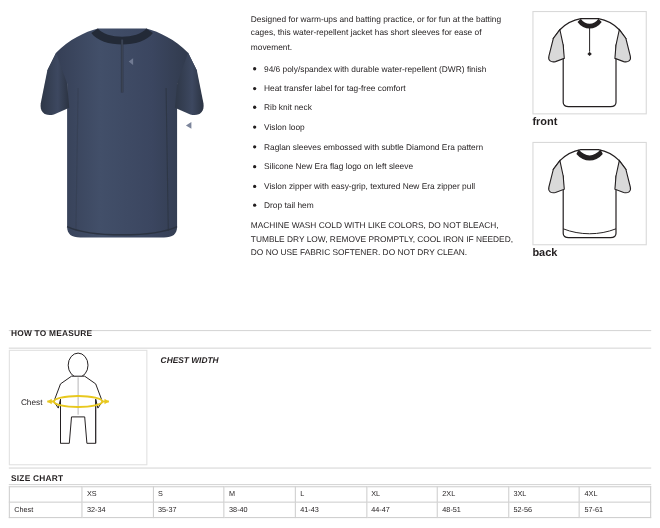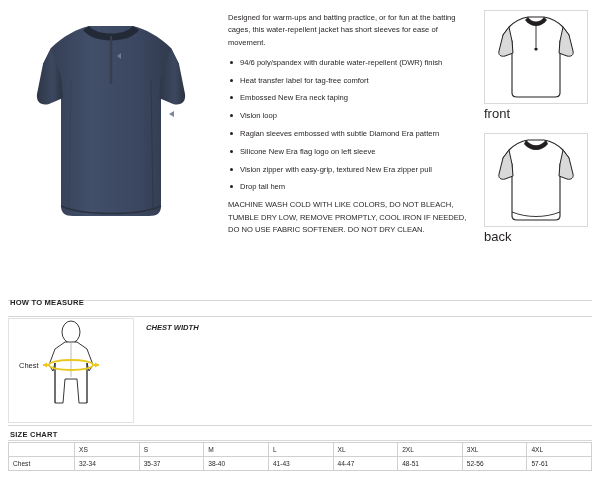--- a/index.html
+++ b/index.html
@@ -71,23 +71,24 @@
   }
   .tech-box {
     width: 104px;
     height: 94px;
     border: 1px solid #d9d9d9;
     position: relative;
     background: #fff;
     margin-bottom: 2px;
   }
   .tech-label {
-    font-size: 13px;
+    font-size: 10px;
     color: #231f20;
     margin: 0 0 12px 0;
+    font-weight: bold;
   }
 
   
   .rule {
     position: absolute;
     left: 8px; right: 8px;
     height: 1px;
     background: #d7d7d7;
   }
   .section-title {
@@ -196,21 +197,21 @@
           <path d="M158 104 l5 -3 0 6 z" fill="#6e7890" opacity="0.9"></path>
         </svg>
       </div>
     </div>
 
     <div class="desc-col">
       <p class="desc-intro">Designed for warm-ups and batting practice, or for fun at the batting cages, this water-repellent jacket has short sleeves for ease of movement.</p>
       <ul class="bullets">
         <li>94/6 poly/spandex with durable water-repellent (DWR) finish</li>
         <li>Heat transfer label for tag-free comfort</li>
-        <li>Embossed New Era neck taping</li>
+        <li>Rib knit neck</li>
         <li>Vislon loop</li>
         <li>Raglan sleeves embossed with subtle Diamond Era pattern</li>
         <li>Silicone New Era flag logo on left sleeve</li>
         <li>Vislon zipper with easy-grip, textured New Era zipper pull</li>
         <li>Drop tail hem</li>
       </ul>
       <p class="care-body">MACHINE WASH COLD WITH LIKE COLORS, DO NOT BLEACH, TUMBLE DRY LOW, REMOVE PROMPTLY, COOL IRON IF NEEDED, DO NO USE FABRIC SOFTENER. DO NOT DRY CLEAN.</p>
     </div>
 
     <div class="tech-col">

